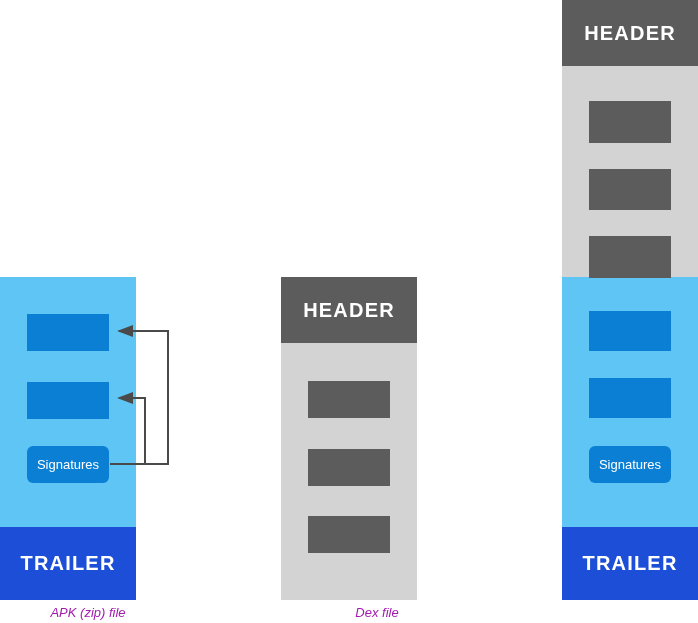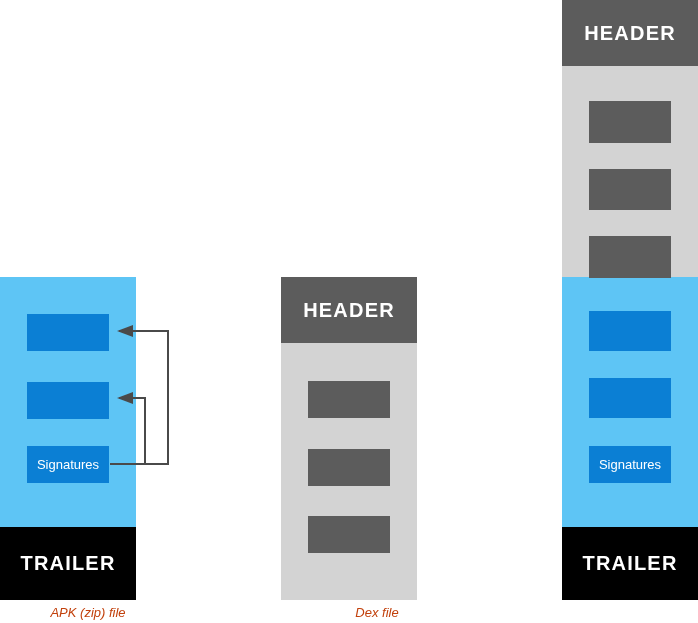--- a/index.html
+++ b/index.html
@@ -39,47 +39,48 @@
     background: #5c5c5c;
     color: #ffffff;
     display: flex;
     align-items: center;
     justify-content: center;
     font-weight: bold;
     font-size: 20px;
     letter-spacing: 1.2px;
   }
   .trailer {
-    background: #000000;
+    background: #1d4ed8;
     color: #ffffff;
     display: flex;
     align-items: center;
     justify-content: center;
     font-weight: bold;
     font-size: 20px;
     letter-spacing: 1.2px;
   }
   .seg-blue {
     background: #0b7fd4;
   }
   .seg-gray {
     background: #5c5c5c;
   }
   .seg-label {
     color: #ffffff;
     display: flex;
     align-items: center;
     justify-content: center;
     font-size: 13px;
+    border-radius: 6px;
   }
   .caption {
     position: absolute;
     font-style: italic;
     font-size: 13px;
-    color: #c2410c;
+    color: #a21caf;
     text-align: center;
     width: 100%;
   }
   svg.arrows {
     position: absolute;
     left: 0;
     top: 0;
     width: 698px;
     height: 623px;
     pointer-events: none;

